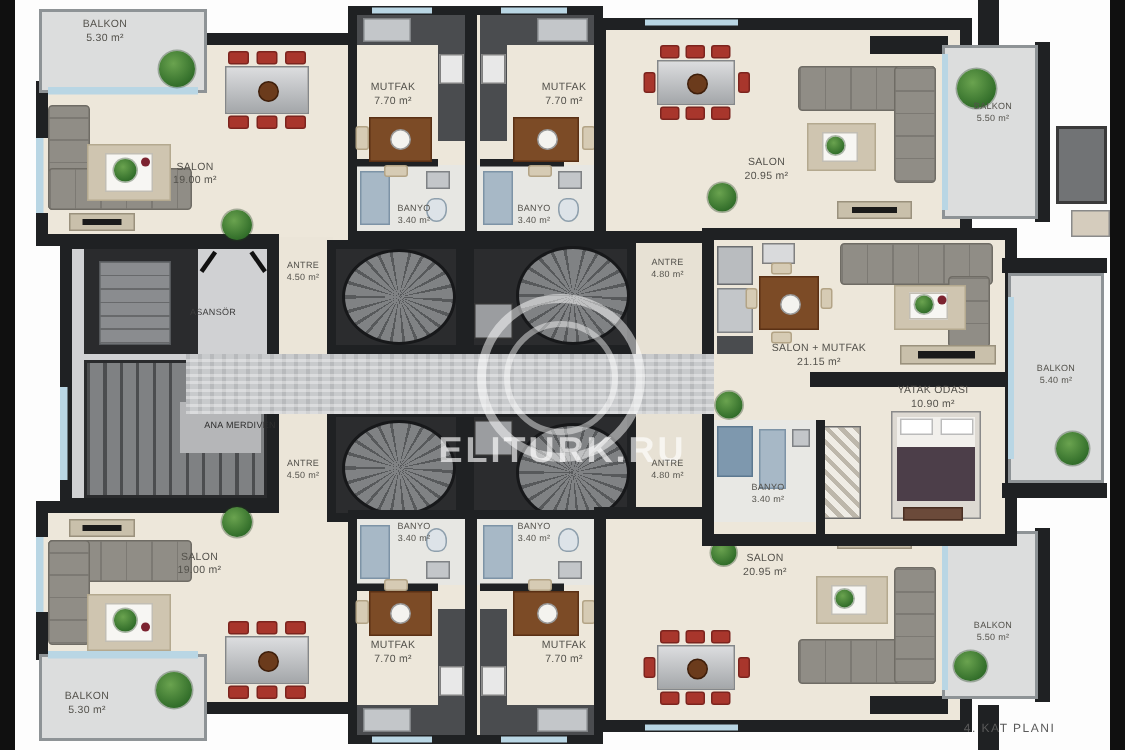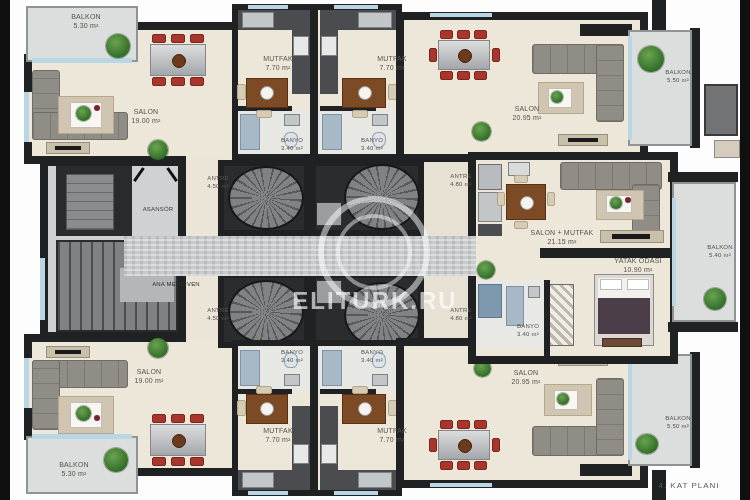--- a/index.html
+++ b/index.html
@@ -4,21 +4,21 @@
 <style>
   html,body{margin:0;padding:0;background:#ffffff;}
   #stage{position:relative;width:750px;height:500px;background:#fdfdfd;overflow:hidden;
          font-family:Liberation Sans, sans-serif;}
   .a{position:absolute;box-sizing:border-box;}
   .wall{position:absolute;box-sizing:border-box;background:#1f2123;}
   .win{position:absolute;box-sizing:border-box;background:#b9d6e4;}
   .floor{position:absolute;box-sizing:border-box;background:#ede7da;}
   .balc{position:absolute;box-sizing:border-box;background:#dcdddd;border:2px solid #8e9396;}
   .lbl{position:absolute;transform:translate(-50%,-50%);text-align:center;color:#54524c;
-       font-size:7px;line-height:1.25;letter-spacing:.2px;white-space:nowrap;z-index:40;margin-left:16px;}
+       font-size:7px;line-height:1.25;letter-spacing:.2px;white-space:nowrap;z-index:40;}
   .lbl span{display:block;}
   .sofa-h{position:absolute;box-sizing:border-box;background:#908d86;border:1px solid #6f6c65;border-radius:3px;
        background-image:repeating-linear-gradient(90deg,rgba(0,0,0,.14) 0 1px,transparent 1px 17px);}
   .sofa-v{position:absolute;box-sizing:border-box;background:#908d86;border:1px solid #6f6c65;border-radius:3px;
        background-image:repeating-linear-gradient(0deg,rgba(0,0,0,.14) 0 1px,transparent 1px 15px);}
   .rug{position:absolute;box-sizing:border-box;background:#cfc5b0;border:1px solid #b4a98f;}
   .ctw{position:absolute;box-sizing:border-box;background:#f7f6f3;border:1px solid #c2beb4;}
   .steel{position:absolute;box-sizing:border-box;background:linear-gradient(180deg,#dcdddf,#a4a7aa);border:1px solid #84878a;}
   .chr{position:absolute;box-sizing:border-box;background:#a8362c;border:1px solid #7c241e;border-radius:2px;}
   .chb{position:absolute;box-sizing:border-box;background:#d6cbb4;border:1px solid #b3a486;border-radius:2px;}

